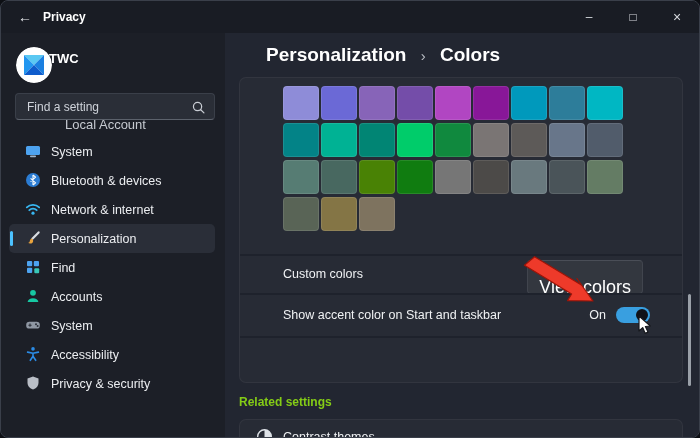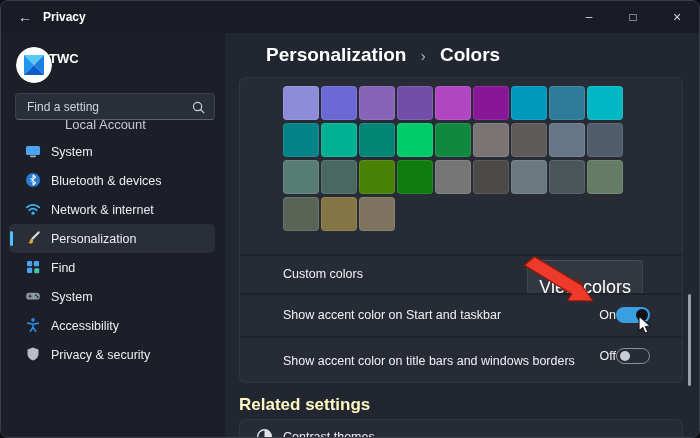--- a/index.html
+++ b/index.html
@@ -46,29 +46,29 @@
   .swatch-row{ display:flex; gap:2px; margin-bottom:3px; }
   .swatch{ width:36px; height:34px; border-radius:4px; border:1px solid rgba(255,255,255,0.10); }
   .divider{ position:absolute; left:0; right:0; height:2px; background:#1e222c; }
   .row{ position:absolute; left:0; right:0; display:flex; align-items:center; }
   .row .row-label{ margin-left:43px; font-size:12.5px; color:#f0f2f4; }
   .watermark{ position:absolute; left:152px; top:11px; display:flex; align-items:center; gap:4px; }
   .watermark .wm-text{ font-size:13px; font-weight:700; color:#44505f; letter-spacing:.2px; }
   .btn{ position:absolute; right:39px; top:5px; height:24px; padding:16px 11px; background:#33373f;
     border:1px solid #41454e; border-top-color:#4a4e57; border-radius:4px; color:#ffffff; font-size:18px;
     font-family:"Liberation Sans",sans-serif; }
-  .toggle-group{ position:absolute; right:32px; display:flex; align-items:center; }
+  .toggle-group{ position:absolute; right:32px; display:flex; align-items:center; gap:10px; }
   .state-label{ font-size:12.5px; color:#f0f2f4; }
   .toggle{ position:relative; width:34px; height:16px; border-radius:9px; }
   .toggle.on .knob{ position:absolute; right:2px; top:2px; width:12px; height:12px; border-radius:50%;
     background:#101218; }
   .toggle.off{ border:1px solid #8b9097; background:transparent; }
   .toggle.off .knob{ position:absolute; left:3px; top:2px; width:10px; height:10px; border-radius:50%;
     background:#c8ccd2; }
-  .section-heading{ position:absolute; left:14px; top:362px; font-size:17px; font-weight:700; color:#fef9c3; }
+  .section-heading{ position:absolute; left:14px; top:362px; font-size:12px; font-weight:700; color:#84cc16; }
   .card.contrast{ left:14px; top:386px; width:444px; height:60px; }
   .contrast-ic{ position:absolute; left:16px; top:8px; }
   .contrast-label{ position:absolute; left:43px; top:10px; font-size:12.5px; color:#f0f2f4; }
   .scrollbar-thumb{ position:absolute; right:8px; top:261px; width:3px; height:92px;
     border-radius:2px; background:#9aa0a8; }
   .overlay{ position:absolute; pointer-events:none; }
 </style>
 </head>
 <body>
 
@@ -147,20 +147,27 @@
           <span class="ic"><svg width="16" height="16" viewBox="0 0 16 16">
               <rect x="2" y="2" width="5.2" height="5.2" rx="1" fill="#4da3f0"></rect>
               <rect x="8.8" y="2" width="5.2" height="5.2" rx="1" fill="#4da3f0"></rect>
               <rect x="2" y="8.8" width="5.2" height="5.2" rx="1" fill="#4da3f0"></rect>
               <rect x="9.3" y="9.3" width="4.9" height="4.9" rx="1" fill="#39c7b8"></rect>
             </svg></span>
           <span class="lbl">Find</span>
         </li>
         <li class="nav-item">
           <span class="ic"><svg width="16" height="16" viewBox="0 0 16 16">
+              <circle cx="8" cy="4.8" r="2.9" fill="#17c8a3"></circle>
+              <path d="M2.6 14 a5.5 4.6 0 0 1 10.8 0 z" fill="#17c8a3"></path>
+            </svg></span>
+          <span class="lbl">Accounts</span>
+        </li>
+        <li class="nav-item">
+          <span class="ic"><svg width="16" height="16" viewBox="0 0 16 16">
               <rect x="1.2" y="4.8" width="13.6" height="6.8" rx="3.2" fill="#8f97a3"></rect>
               <path d="M5 6.6 v3.2 M3.4 8.2 h3.2" stroke="#2a2e37" stroke-width="1.1"></path>
               <circle cx="11" cy="7.3" r="1" fill="#2a2e37"></circle>
               <circle cx="12.6" cy="9.1" r="1" fill="#2a2e37"></circle>
             </svg></span>
           <span class="lbl">System</span>
         </li>
         <li class="nav-item">
           <span class="ic"><svg width="16" height="16" viewBox="0 0 16 16">
               <circle cx="8" cy="2.9" r="1.8" fill="#2b8ce6"></circle>
@@ -240,29 +247,20 @@
         <span class="toggle-group" style="top:13px;">
           <span class="state-label">On</span>
           <span class="toggle on" id="toggle-on" style="background: rgb(57, 159, 224);">
               <span class="knob"></span>
             </span>
         </span>
       </div>
 
       <div class="divider" style="top:258px"></div>
 
-      <div class="row" style="top:259px; height:47px;">
-        <span class="row-label">Show accent color on title bars and windows borders</span>
-        <span class="toggle-group" style="top:11px;">
-          <span class="state-label">Off</span>
-          <span class="toggle off">
-              <span class="knob"></span>
-            </span>
-        </span>
-      </div>
     </section>
 
     <div class="section-heading">Related settings</div>
 
     <section class="card contrast">
       <svg class="contrast-ic" width="17" height="17" viewBox="0 0 16 16">
         <circle cx="8" cy="8" r="6.4" stroke="#dfe3e8" stroke-width="1.3" fill="none"></circle>
         <path d="M8 1.6 a6.4 6.4 0 0 1 0 12.8 Z" fill="#dfe3e8"></path>
       </svg>
       <span class="contrast-label">Contrast themes</span>

